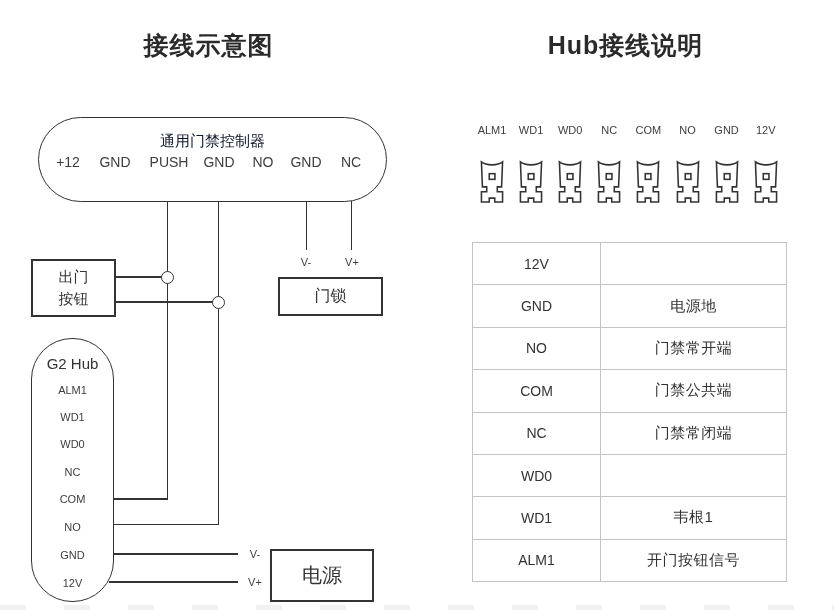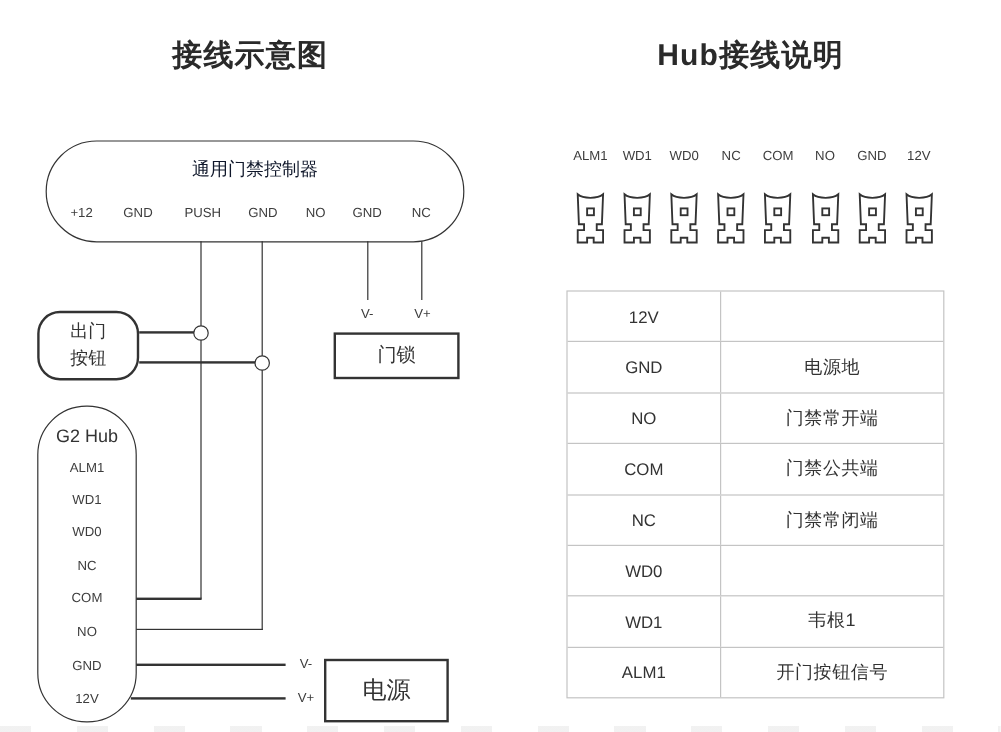--- a/index.html
+++ b/index.html
@@ -15,28 +15,28 @@
   .wire{position:absolute;background:#333;}
   .box{position:absolute;border:2px solid #333;background:#fff;box-sizing:border-box;
     display:flex;align-items:center;justify-content:center;text-align:center;}
   .junction{position:absolute;width:13px;height:13px;border-radius:50%;
     border:1.6px solid #333;background:#fff;box-sizing:border-box;z-index:3;}
 
   .controller{left:38px;top:117px;width:349px;height:85px;border:1.6px solid #333;
     border-radius:43px;position:absolute;background:#fff;box-sizing:border-box;}
   .controller-title{position:absolute;top:14px;left:0;width:100%;text-align:center;
     font-size:15px;color:#0f172a;}
-  .ctl-term{position:absolute;top:54px;transform:translateX(-50%);font-size:11px;color:#3d3d3d;white-space:nowrap;}
+  .ctl-term{position:absolute;top:36px;transform:translateX(-50%);font-size:14px;color:#3d3d3d;white-space:nowrap;}
 
   .hub{left:31px;top:338px;width:83px;height:264px;border:1.6px solid #333;
     border-radius:41px;position:absolute;background:#fff;box-sizing:border-box;z-index:2;padding-left:28px;}
   .hub-title{position:absolute;top:16px;left:0;width:100%;text-align:center;font-size:15px;color:#333;}
   .hub-t{position:absolute;left:0;width:100%;text-align:center;font-size:11px;color:#3d3d3d;}
 
-  .exit-btn{left:31px;top:259px;width:85px;height:58px;font-size:15px;line-height:1.45;z-index:2;border-radius:19px;}
+  .exit-btn{left:31px;top:259px;width:85px;height:58px;font-size:15px;line-height:1.45;z-index:2;}
   .door-lock{left:278px;top:277px;width:105px;height:39px;font-size:16px;}
   .power{left:270px;top:549px;width:104px;height:53px;font-size:20px;}
 
   .vlabel{position:absolute;transform:translate(-50%,-50%);font-size:11px;color:#3d3d3d;white-space:nowrap;}
 
   
   .rterm{position:absolute;top:124px;width:52px;text-align:center;}
   .rterm .lbl{font-size:11px;color:#3d3d3d;display:block;white-space:nowrap;}
   .rterm svg{margin-top:23px;display:block;margin-left:auto;margin-right:auto;}
 

